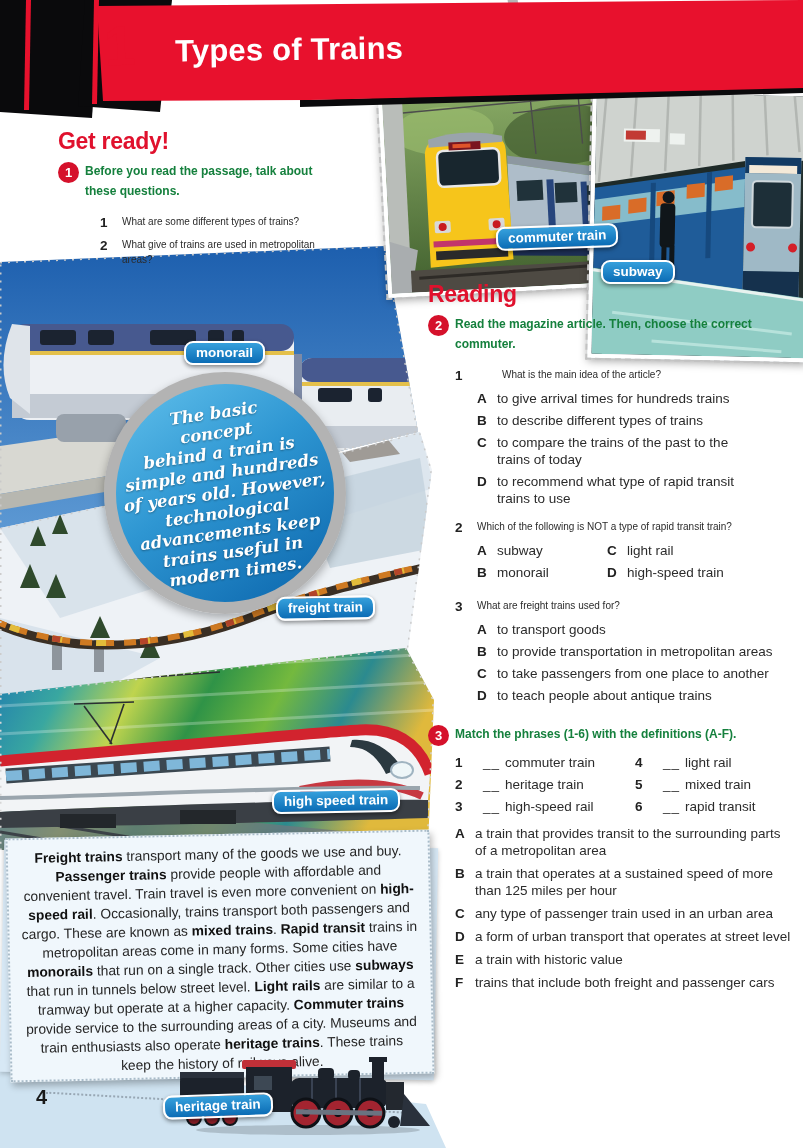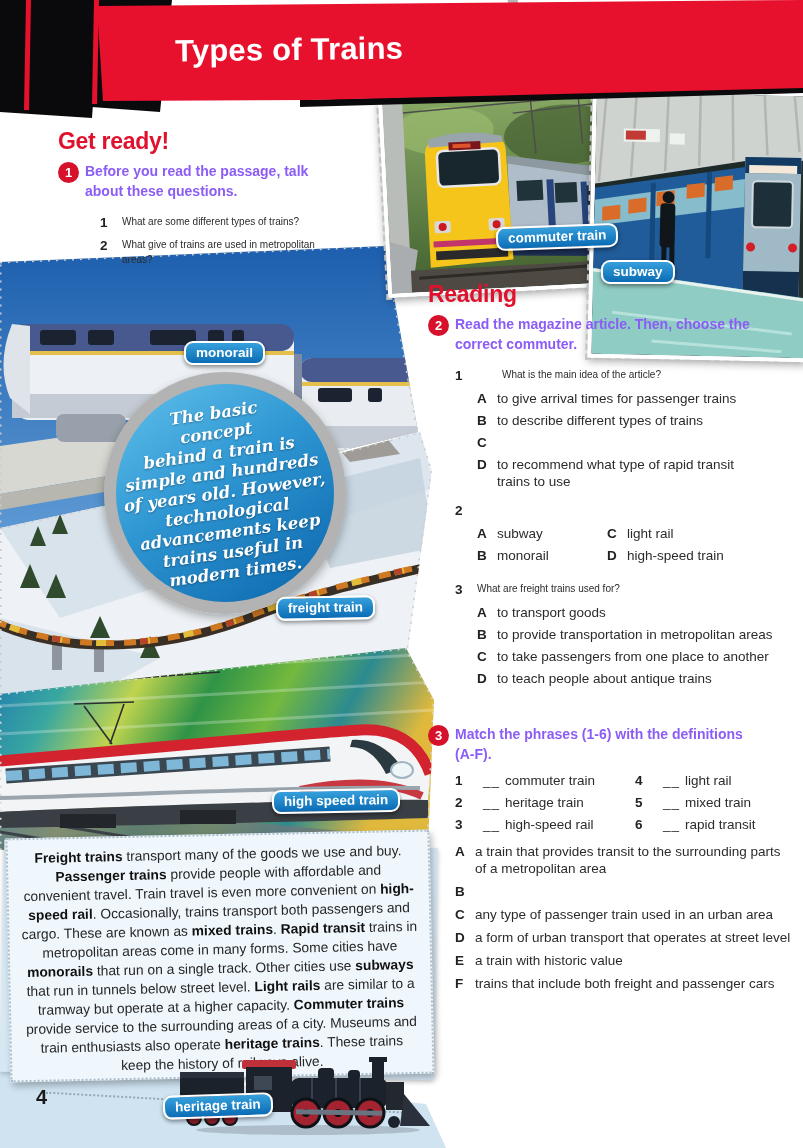--- a/index.html
+++ b/index.html
@@ -34,21 +34,21 @@
           display:flex;align-items:center;justify-content:center;}
   .speech-txt{transform:rotate(-8deg);text-align:center;color:#ffffff;
               font-family:"DejaVu Serif",serif;font-style:italic;font-weight:bold;
               font-size:16.5px;line-height:20px;text-shadow:0 1px 2px rgba(0,0,0,.35);}
 
   
   .sec-h{font-size:23px;font-weight:bold;color:#e0112d;letter-spacing:-0.3px;margin:0 0 6px 0;}
   .exrow{display:flex;margin-bottom:13px;}
   .exnum{flex:0 0 21px;height:21px;border-radius:50%;background:#d5112b;color:#fff;
          font-size:13px;font-weight:bold;text-align:center;line-height:21px;margin:1px 6px 0 0;}
-  .exinstr{font-size:14px;line-height:20px;font-weight:bold;color:#8b5cf6;}
+  .exinstr{font-size:12px;line-height:20px;font-weight:bold;color:#15803d;}
   .q{display:flex;margin-bottom:6px;}
   .qn{flex:0 0 22px;font-weight:bold;color:#222;font-size:13.5px;line-height:17px;}
   .qt{font-size:10px;line-height:15px;}
   .opt{display:flex;margin:0 0 5px 22px;}
   .ol{flex:0 0 20px;font-weight:bold;color:#222;font-size:13.5px;line-height:17px;}
   .ot{font-size:13.5px;line-height:17px;}
   .optgrid{display:grid;grid-template-columns:130px 170px;margin-left:22px;}
   .vocab-grid{display:grid;grid-template-columns:180px 165px;row-gap:5px;margin:2px 0 10px 27px;}
   .vitem{display:flex;font-size:13.5px;line-height:17px;}
   .vn{flex:0 0 20px;font-weight:bold;color:#222;}
@@ -386,37 +386,39 @@
       <div class="exinstr" style="width:320px;">Read the magazine article. Then, choose the correct commuter.</div>
     </div>
 
     <div class="q" style="margin-left:27px;">
       <div class="qn">1</div>
       <div class="qt" style="width:300px;margin-left:25px;">What is the main idea of the article?</div>
     </div>
     <div style="margin-left:27px;margin-bottom:12px;">
       <div class="opt">
           <div class="ol">A</div>
-          <div class="ot" style="width:290px;">to give arrival times for passenger trains</div>
+          <div class="ot" style="width:290px;">to give arrival times for hundreds trains</div>
         </div>
       <div class="opt">
           <div class="ol">B</div>
           <div class="ot" style="width:290px;">to describe different types of trains</div>
         </div>
       <div class="opt">
           <div class="ol">C</div>
+          <div class="ot" style="width:256px;">to compare the trains of the past to the trains of today</div>
         </div>
       <div class="opt">
           <div class="ol">D</div>
           <div class="ot" style="width:262px;">to recommend what type of rapid transit trains to use</div>
         </div>
     </div>
 
     <div class="q" style="margin-left:27px;">
       <div class="qn">2</div>
+      <div class="qt" style="width:288px;">Which of the following is NOT a type of rapid transit train?</div>
     </div>
     <div class="optgrid" style="margin-left:49px;margin-bottom:12px;">
       <div class="opt" style="margin-left:0;">
           <div class="ol">A</div>
           <div class="ot">subway</div>
         </div>
       <div class="opt" style="margin-left:0;">
           <div class="ol">C</div>
           <div class="ot">light rail</div>
         </div>
@@ -491,20 +493,21 @@
           <span>rapid transit</span>
         </div>
     </div>
     <div style="margin-left:27px;">
       <div class="opt" style="margin-left:0;margin-bottom:6px;">
           <div class="ol">A</div>
           <div class="ot" style="width:316px;">a train that provides transit to the surrounding parts of a metropolitan area</div>
         </div>
       <div class="opt" style="margin-left:0;margin-bottom:6px;">
           <div class="ol">B</div>
+          <div class="ot" style="width:308px;">a train that operates at a sustained speed of more than 125 miles per hour</div>
         </div>
       <div class="opt" style="margin-left:0;margin-bottom:6px;">
           <div class="ol">C</div>
           <div class="ot" style="width:336px;">any type of passenger train used in an urban area</div>
         </div>
       <div class="opt" style="margin-left:0;margin-bottom:6px;">
           <div class="ol">D</div>
           <div class="ot" style="width:320px;">a form of urban transport that operates at street level</div>
         </div>
       <div class="opt" style="margin-left:0;margin-bottom:6px;">

